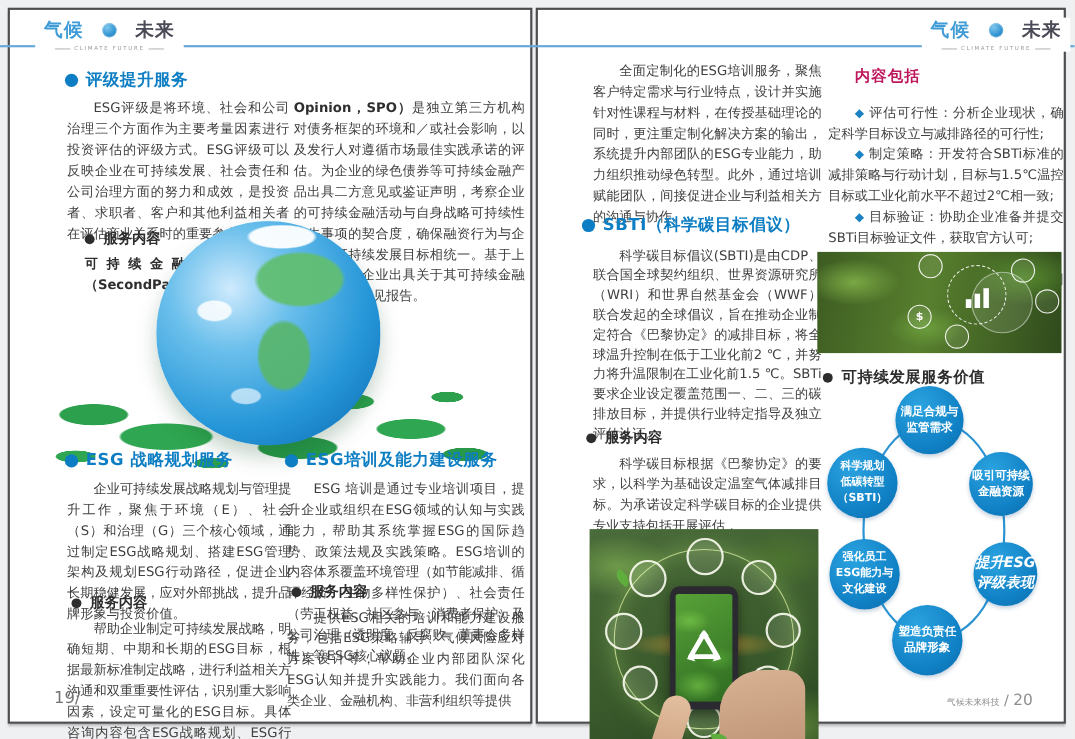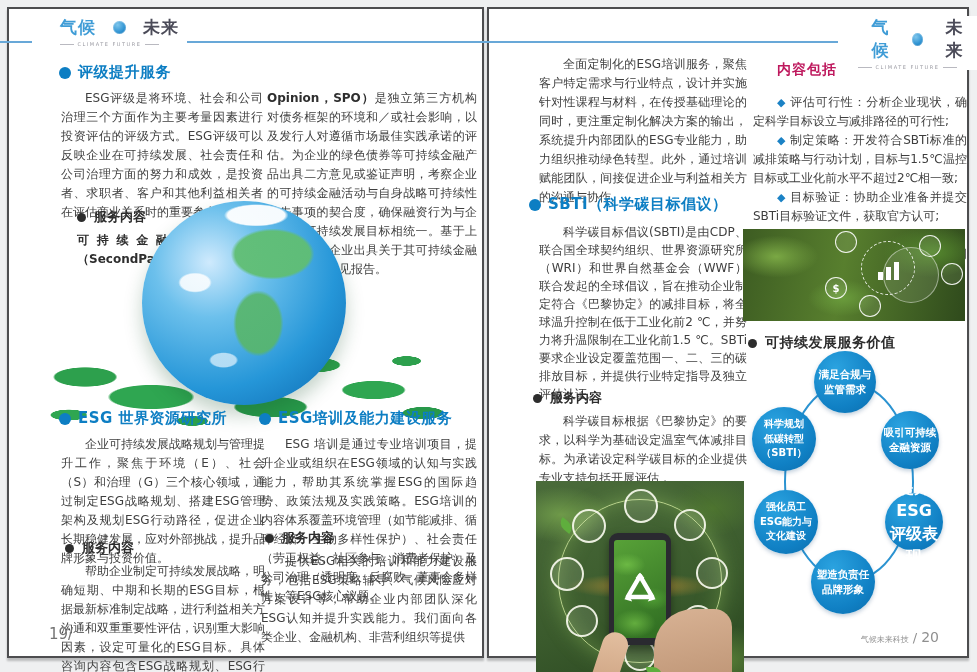--- a/index.html
+++ b/index.html
@@ -8,21 +8,21 @@
 
   .page { position:absolute; top:7px; height:651px; background:#fff;
           border:2px solid #4d4d4f; box-shadow:0 3px 2px rgba(0,0,0,.22); }
   #page-left  { left:7px;  width:477px; }
   #page-right { left:487px; width:482px; }
 
   .topline { position:absolute; top:41px; left:0; width:977px; height:2px; background:#68a8d8; z-index:2; }
 
   
   .logo { position:absolute; top:16px; z-index:3; background:#fff; padding:0 8px; text-align:center; }
-  .logo-row { display:flex; align-items:center; justify-content:center; gap:16px;margin-left:20px; }
+  .logo-row { display:flex; align-items:center; justify-content:center; gap:16px; }
   .logo-cn { font-size:17px; font-weight:bold; letter-spacing:1px; }
   .logo-prefix { color:#3f9cd6; }
   .logo-suffix { color:#4b4b58; }
   .logo-globe { width:13px; height:13px; border-radius:50%; margin:0 1px;
     background:radial-gradient(circle at 35% 30%, #7fc6ec 0%, #2f93d2 60%, #156fae 100%);
     box-shadow:inset 0 0 0 1px rgba(255,255,255,.25); }
   .logo-sub { margin-top:2px; font-size:5px; letter-spacing:1.5px; color:#9a9aa2;
     display:flex; align-items:center; justify-content:center; gap:4px; }
   .logo-sub i { display:block; width:14px; height:1px; background:#b9b9c0; }
 
@@ -158,21 +158,21 @@
       <p><b class="boldline">Opinion，SPO）</b><span>是独立第三方机构对债务框架的环境和／或社会影响，以及发行人对遵循市场最佳实践承诺的评估。为企业的绿色债券等可持续金融产品出具二方意见或鉴证声明，考察企业的可持续金融活动与自身战略可持续性优先事项的契合度，确保融资行为与企业长期可持续发展目标相统一。基于上述评估，为企业出具关于其可持续金融活动的专业意见报告。</span></p>
     </div>
 
     <div class="earth-scene">
       <div class="flat-map"></div>
       <div class="globe"></div>
     </div>
 
     <div class="h-blue" style="left:50px; top:400px;">
       <span class="dot blue"></span>
-      <span>ESG 世界资源研究所</span>
+      <span>ESG 战略规划服务</span>
     </div>
     <div class="col" style="left:52px; top:426px; width:204px;">
       <p class="indent">企业可持续发展战略规划与管理提升工作，聚焦于环境（E）、社会（S）和治理（G）三个核心领域，通过制定ESG战略规划、搭建ESG管理架构及规划ESG行动路径，促进企业长期稳健发展，应对外部挑战，提升品牌形象与投资价值。</p>
     </div>
     <div class="svc" style="left:56px; top:530px;">
       <span class="dot dark"></span>
       <span>服务内容</span>
     </div>
     <div class="col" style="left:52px; top:553px; width:204px;">
       <p class="indent">帮助企业制定可持续发展战略，明确短期、中期和长期的ESG目标，根据最新标准制定战略，进行利益相关方沟通和双重重要性评估，识别重大影响因素，设定可量化的ESG目标。具体咨询内容包含ESG战略规划、ESG行动路径方案、ESG管理架构搭建及支持实施等等。</p>
@@ -272,21 +272,21 @@
       <span class="dot dark"></span>
       <span>可持续发展服务价值</span>
     </div>
 
     <div class="diagram">
       <div class="ellipse-track"></div>
       <div class="vnode" style="left:130px; top:62px;  width:58px; height:58px; font-size:10.5px;">吸引可持续
 金融资源</div>
       <div class="vnode" style="left:63px;  top:2px;   width:62px; height:62px; font-size:10.5px;">满足合规与
 监管需求</div>
-      <div class="vnode" style="left:134px; top:144px; width:58px; height:58px; font-size:16px;">提升ESG
+      <div class="vnode" style="left:134px; top:144px; width:58px; height:58px; font-size:13px;font-style:italic;">提升ESG
 评级表现</div>
       <div class="vnode" style="left:60px;  top:201px; width:64px; height:64px; font-size:10.5px;">塑造负责任
 品牌形象</div>
       <div class="vnode" style="left:3px;   top:141px; width:64px; height:64px; font-size:10px;">强化员工
 ESG能力与
 文化建设</div>
       <div class="vnode" style="left:1px;   top:58px;  width:64px; height:64px; font-size:10px;">科学规划
 低碳转型
 （SBTI）</div>
     </div>

